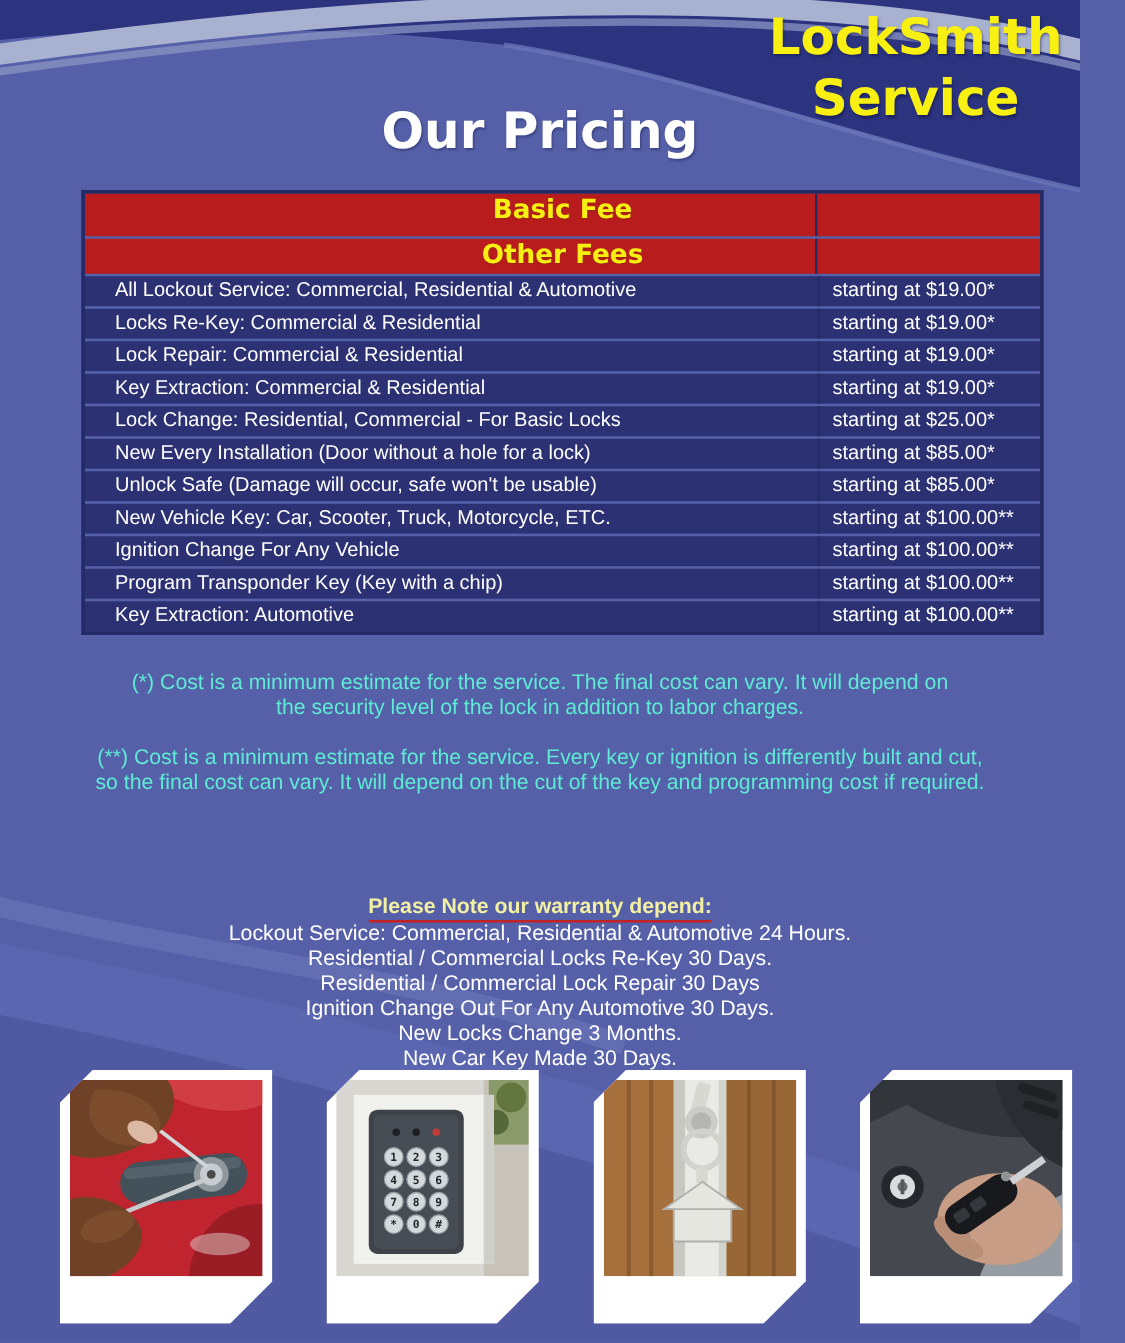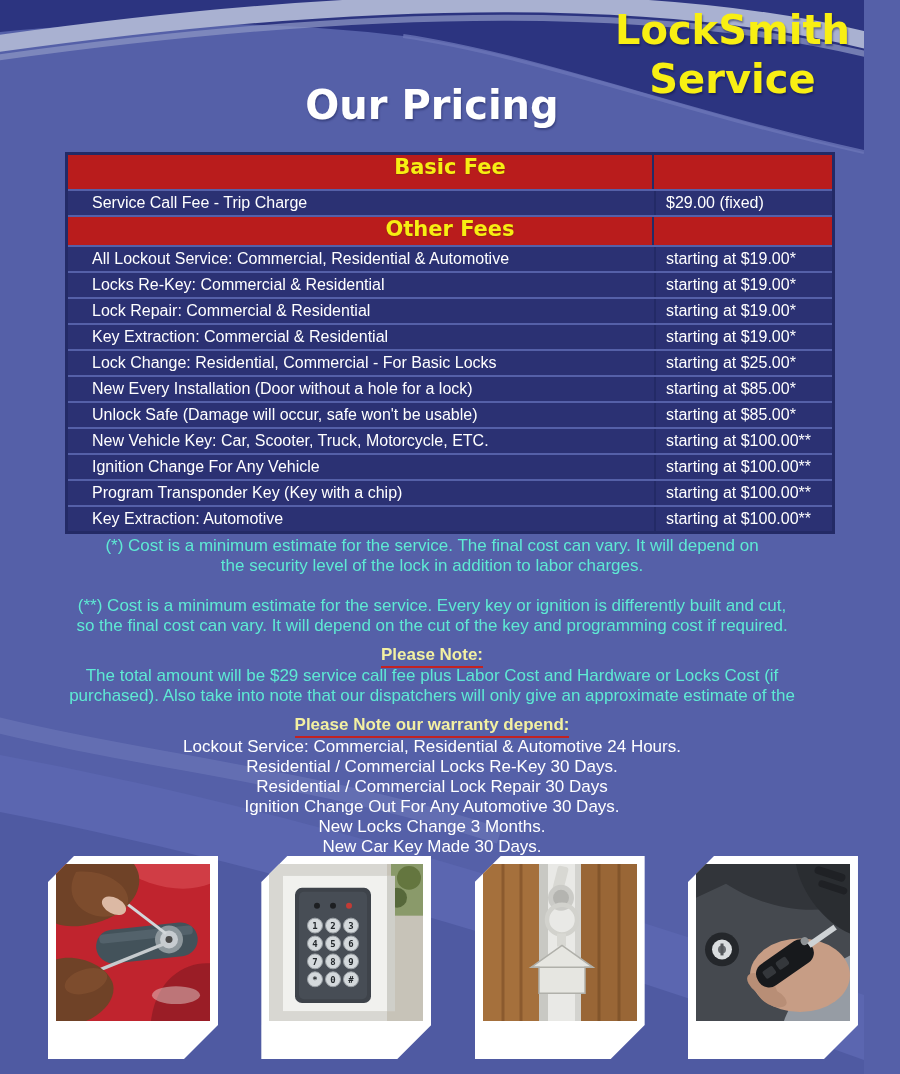--- a/index.html
+++ b/index.html
@@ -80,24 +80,20 @@
     <div>Service</div>
   </div>
 
   <div class="page-title">Our Pricing</div>
 
   <div class="price-table" id="price-table">
       <div class="t-header">
         <span class="hd-label">Basic Fee</span>
         <i class="hd-divider"></i>
       </div>
-      <div class="t-row">
-        <div class="t-service">Service Call Fee - Trip Charge</div>
-        <div class="t-price">$29.00 (fixed)</div>
-      </div>
       <div class="t-header small">
         <span class="hd-label">Other Fees</span>
         <i class="hd-divider"></i>
       </div>
       <div class="t-row">
         <div class="t-service">All Lockout Service: Commercial, Residential &amp; Automotive</div>
         <div class="t-price">starting at $19.00*</div>
       </div>
       <div class="t-row">
         <div class="t-service">Locks Re-Key: Commercial &amp; Residential</div>
@@ -139,25 +135,20 @@
         <div class="t-service">Key Extraction: Automotive</div>
         <div class="t-price">starting at $100.00**</div>
       </div>
     </div>
 
   <div class="para fn1">(*) Cost is a minimum estimate for the service. The final cost can vary. It will depend on
 the security level of the lock in addition to labor charges.</div>
   <div class="para fn2">(**) Cost is a minimum estimate for the service. Every key or ignition is differently built and cut,
 so the final cost can vary. It will depend on the cut of the key and programming cost if required.</div>
 
-  <div class="note-title nt1">
-    <span>Please Note:</span>
-  </div>
-  <div class="para note-body">The total amount will be $29 service call fee plus Labor Cost and Hardware or Locks Cost (if
-purchased). Also take into note that our dispatchers will only give an approximate estimate of the</div>
 
   <div class="note-title nt2">
     <span>Please Note our warranty depend:</span>
   </div>
   <div class="warranty" id="warranty-list">
       <div class="w-line">Lockout Service: Commercial, Residential &amp; Automotive 24 Hours.</div>
       <div class="w-line">Residential / Commercial Locks Re-Key 30 Days.</div>
       <div class="w-line">Residential / Commercial Lock Repair 30 Days</div>
       <div class="w-line">Ignition Change Out For Any Automotive 30 Days.</div>
       <div class="w-line">New Locks Change 3 Months.</div>

